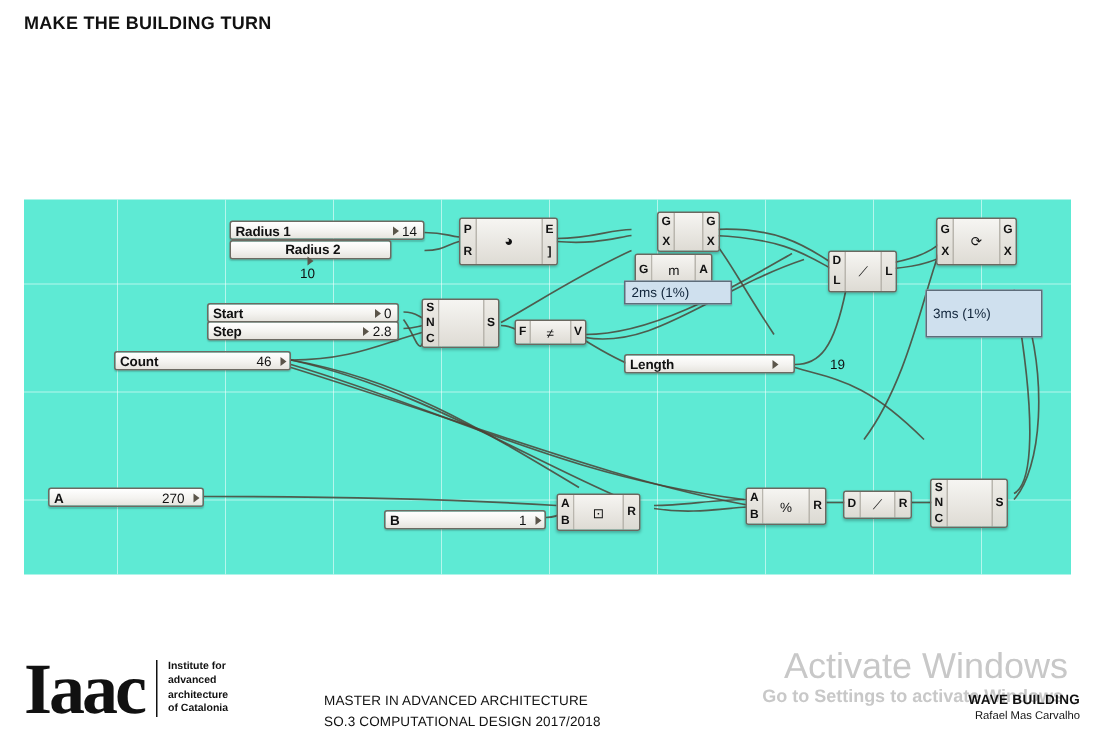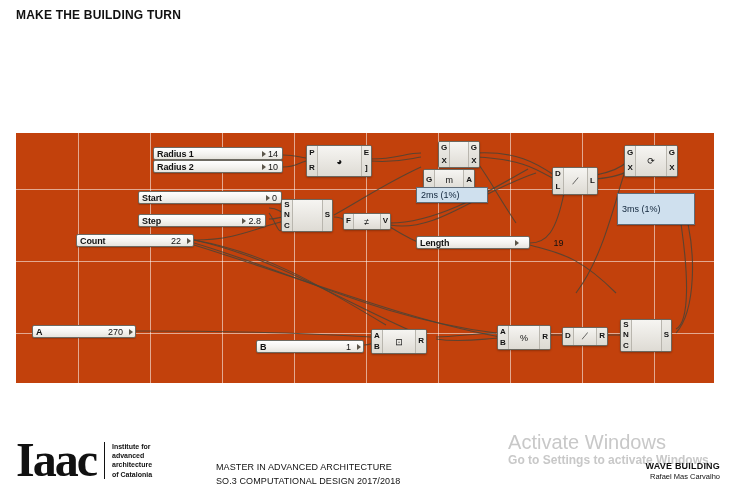--- a/index.html
+++ b/index.html
@@ -21,21 +21,21 @@
     font-weight: bold;
     letter-spacing: 0.2px;
     color: #111111;
   }
 
   
   #gh-canvas {
     position: absolute;
     left: 16px; top: 133px;
     width: 698px; height: 250px;
-    background: #c2410c;
+    background: #5eead4;
     overflow: hidden;
     text-decoration: underline;
   }
   #gh-canvas .grid {
     position: absolute; inset: 0;
     background-image:
       linear-gradient(to right, rgba(255,255,255,0.55) 1px, transparent 1px),
       linear-gradient(to bottom, rgba(255,255,255,0.55) 1px, transparent 1px);
     background-size: 72px 72px;
     background-position: -10px -16px;
@@ -144,21 +144,21 @@
     align-items: center;
     padding-left: 4px;
     box-shadow: 0 1px 1px rgba(0,0,0,0.2);
   }
 
   
   .logo-wrap {
     position: absolute;
     left: 16px; top: 440px;
     display: flex;
-    align-items: center;
+    align-items: flex-start;
   }
   .logo-mark {
     font-family: "Liberation Serif", serif;
     font-size: 48px;
     font-weight: bold;
     line-height: 0.85;
     color: #111;
     letter-spacing: -2px;
   }
   .logo-text {
@@ -193,21 +193,21 @@
   }
 
   
   .watermark {
     position: absolute;
     right: 18px; top: 432px;
     color: #c8c8c8;
     text-align: left;
     pointer-events: none;
   }
-  .watermark .w1 { font-size: 20px; line-height: 1.05; white-space: nowrap; }
+  .watermark .w1 { font-size: 24px; line-height: 1.05; white-space: nowrap; text-align: right; }
   .watermark .w2 { font-size: 12px; line-height: 1.2; white-space: nowrap; font-weight: bold; }
 </style>
 </head>
 <body>
 
 <div class="slide-title">MAKE THE BUILDING TURN</div>
 
 <div id="gh-canvas">
   <div class="grid"></div>
 
@@ -247,45 +247,45 @@
     <path d="M612,30 C600,60 590,120 560,160"></path>
   </svg>
 
   <div class="slider" style="left:137px; top:14px; width:130px;">
     <span class="s-name">Radius 1</span>
     <span class="s-track"></span>
     <span class="s-dot"></span>
     <span class="s-val">14</span>
   </div>
 
-  <div class="slider" style="left:137px; top:27px; width:130px;">
+  <div class="slider" style="left:137px; top:27px; width:108px;flex-direction:column;">
     <span class="s-name">Radius 2</span>
     <span class="s-track"></span>
     <span class="s-dot"></span>
     <span class="s-val">10</span>
   </div>
 
-  <div class="slider" style="left:122px; top:58px; width:144px;">
+  <div class="slider" style="left:122px; top:69px; width:128px;">
     <span class="s-name">Start</span>
     <span class="s-track"></span>
     <span class="s-dot"></span>
     <span class="s-val">0</span>
   </div>
 
   <div class="slider" style="left:122px; top:81px; width:128px;">
     <span class="s-name">Step</span>
     <span class="s-track"></span>
     <span class="s-dot"></span>
     <span class="s-val">2.8</span>
   </div>
 
   <div class="slider" style="left:60px; top:101px; width:118px;">
     <span class="s-name">Count</span>
     <span class="s-track"></span>
-    <span class="s-val">22</span>
+    <span class="s-val">46</span>
     <span class="s-dot"></span>
   </div>
 
   <div class="slider" style="left:400px; top:103px; width:114px;gap:32px;">
     <span class="s-name">Length</span>
     <span class="s-track"></span>
     <span class="s-dot"></span>
     <span class="s-val">19</span>
   </div>
 

